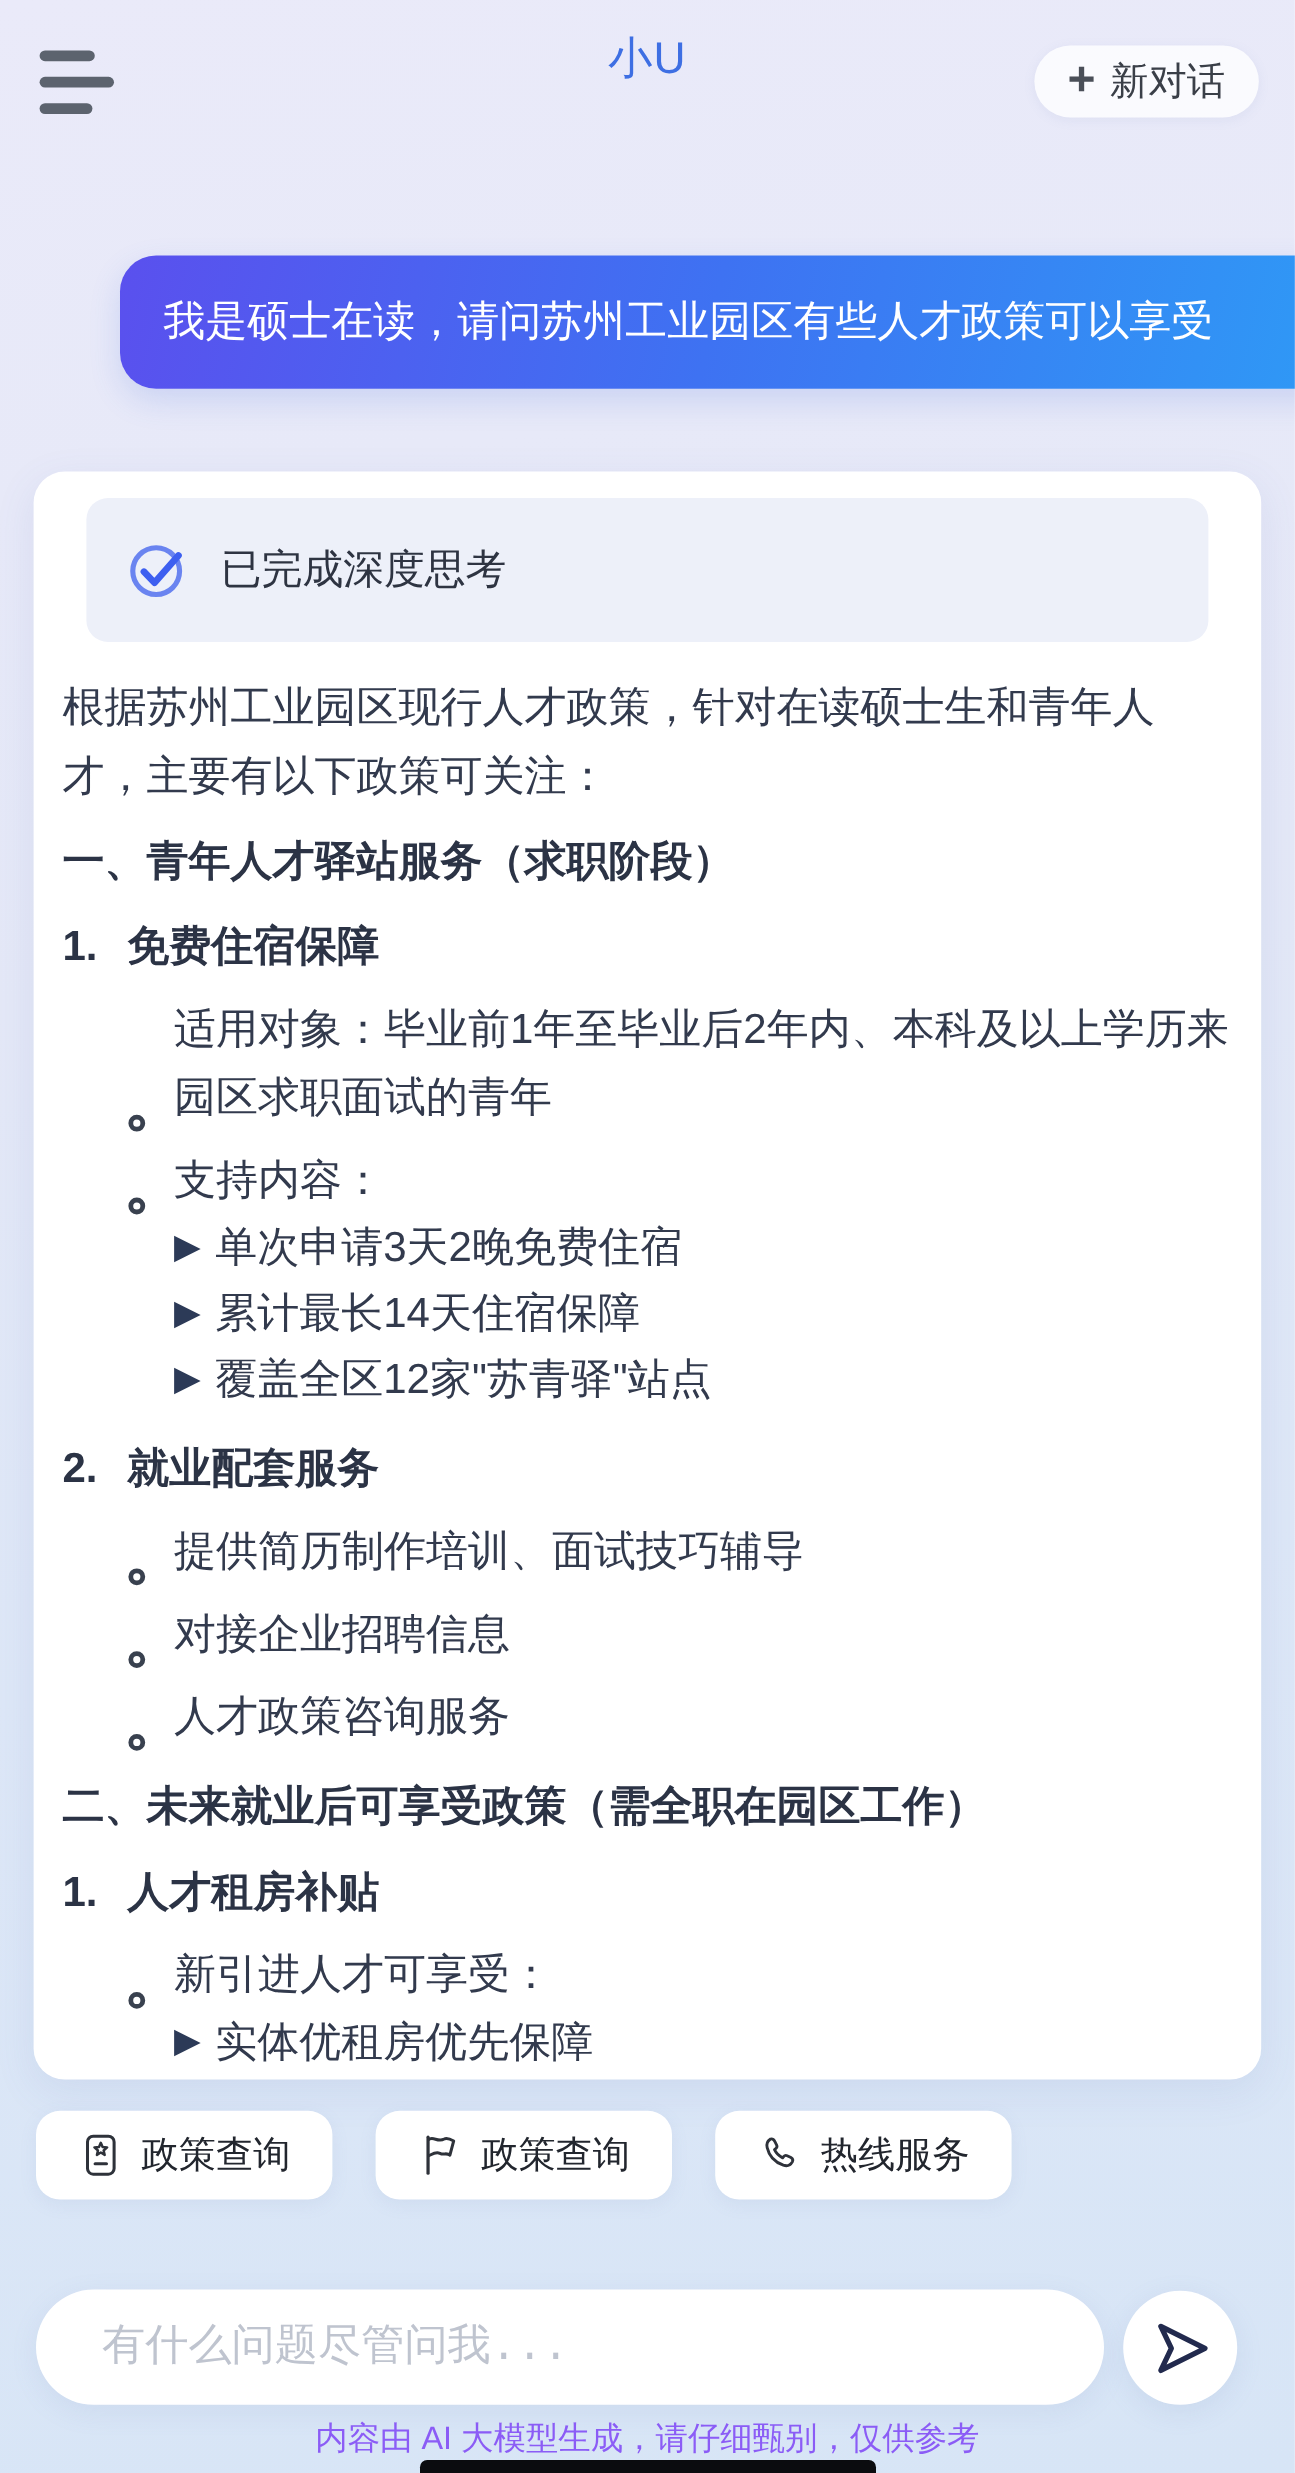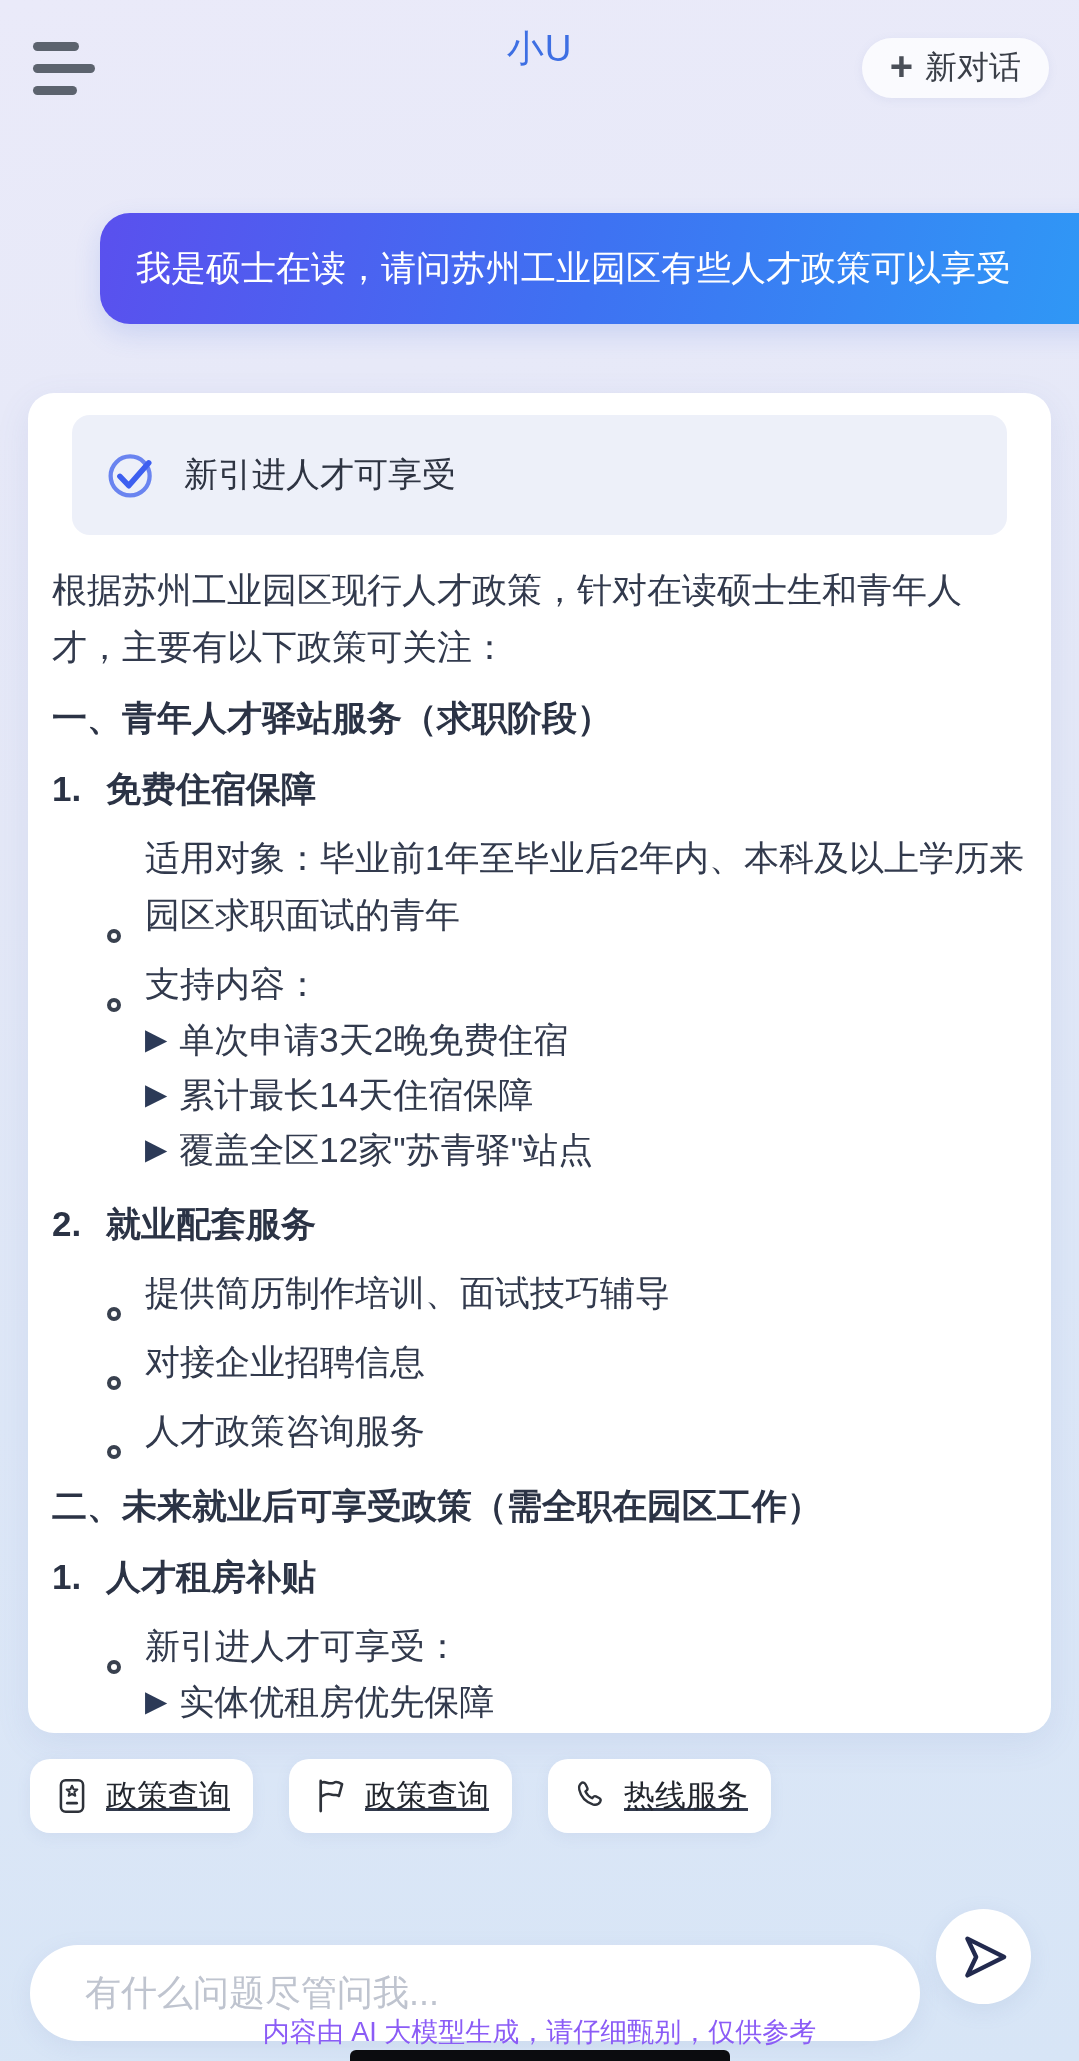--- a/index.html
+++ b/index.html
@@ -65,33 +65,32 @@
     flex:0 0 auto; width:14px; height:14px; border:4px solid #39414F; border-radius:50%;
     margin:20px 24px 0 5px;
   }
   .arrow-item { display:flex; margin-left:93px; line-height:55px; }
   .arrow-item .tri { flex:0 0 auto; color:#2C3A57; font-size:29px; margin-right:12px; }
 
   
   .chips { position:absolute; left:30px; top:1759px; display:flex; gap:36px; }
   .chip {
     height:74px; background:#FFFFFF; border-radius:20px; display:flex; align-items:center;
-    padding:0 23px; gap:15px; box-shadow:0 4px 14px rgba(120,140,190,0.10); cursor:pointer;text-decoration:underline;
+    padding:0 35px; gap:15px; box-shadow:0 4px 14px rgba(120,140,190,0.10); cursor:pointer;
   }
   .chip svg { width:38px; height:38px; }
   .chip .label { font-size:31px; color:#22262E; }
 
   
   .composer-input {
     position:absolute; left:30px; top:1908px; width:890px; height:96px;
     background:#FFFFFF; border:none; border-radius:48px; outline:none;
     padding:0 40px 0 55px; font-size:36px; color:#a21caf;
-    font-family:Liberation Sans, sans-serif;
+    font-family:Liberation Mono, monospace;
     box-shadow:0 6px 22px rgba(120,140,190,0.12);
-    margin-top:37px;
   }
   .composer-input::placeholder { color:#BFC4CF; }
   .send-btn {
     position:absolute; left:936px; top:1909px; width:95px; height:95px; border-radius:50%;
     background:#FFFFFF; display:flex; align-items:center; justify-content:center;
     box-shadow:0 6px 22px rgba(120,140,190,0.14); cursor:pointer;
   }
   .send-btn svg { width:56px; height:56px; }
 
   .disclaimer {
@@ -123,21 +122,21 @@
   <div class="msg">我是硕士在读，请问苏州工业园区有些人才政策可以享受</div>
 </div>
 
 <div class="ai-card">
 
   <div class="think-status">
     <svg class="check-icon" viewBox="0 0 56 56">
       <circle cx="26" cy="29" r="21" fill="none" stroke="#6A84F0" stroke-width="4.6"></circle>
       <polyline points="15,29.5 24.5,39.5 46,15" fill="none" stroke="#3D5FF0" stroke-width="6" stroke-linecap="round" stroke-linejoin="round"></polyline>
     </svg>
-    <span class="txt">新引进人才可享受</span>
+    <span class="txt">已完成深度思考</span>
   </div>
 
   <div class="answer">
     <div class="para">根据苏州工业园区现行人才政策，针对在读硕士生和青年人才，主要有以下政策可关注：</div>
     <div class="sec-heading">一、青年人才驿站服务（求职阶段）</div>
 
     <div class="num-item">
       <span class="num">1.</span>
       <span>免费住宿保障</span>
     </div>

